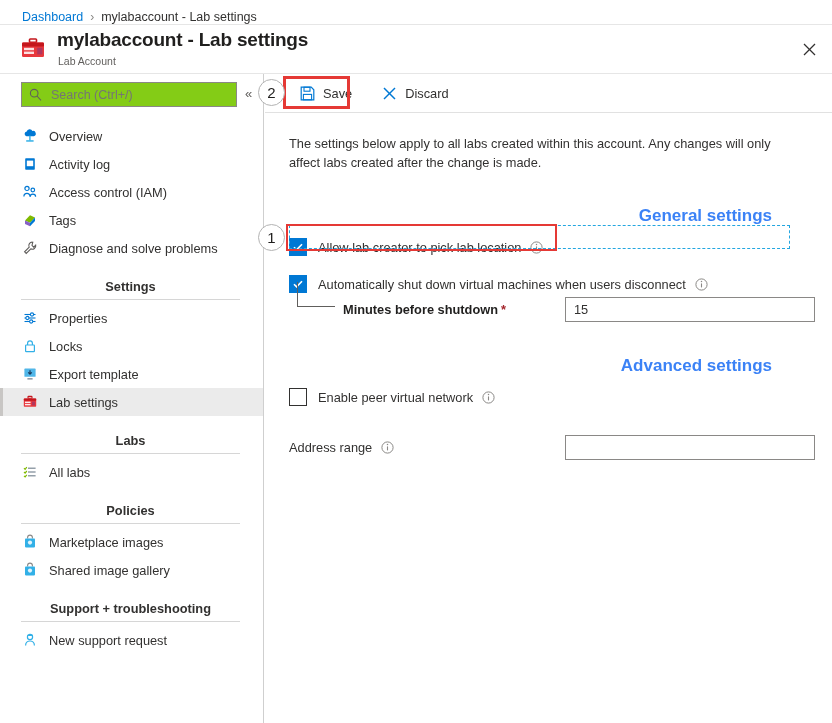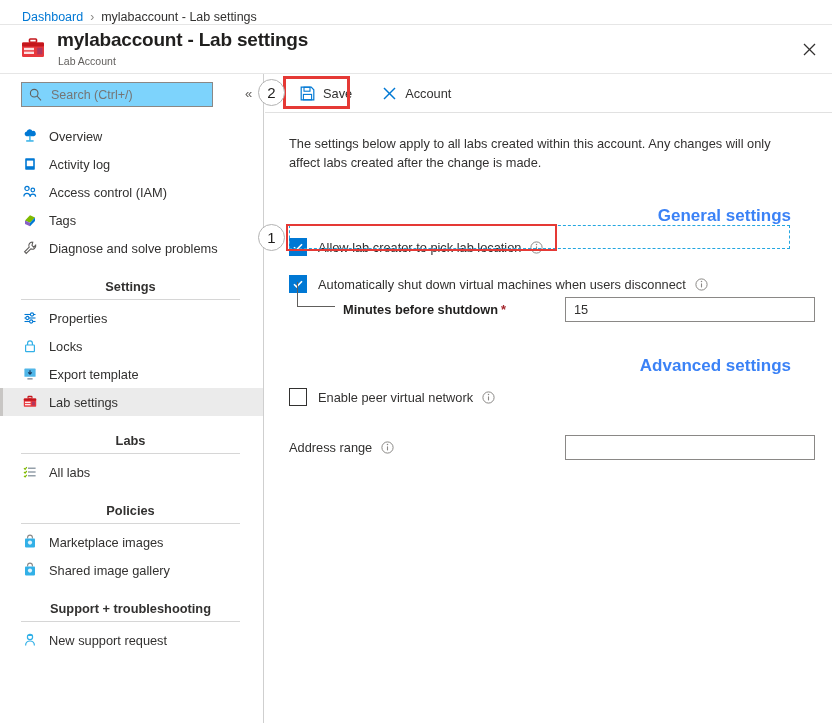--- a/index.html
+++ b/index.html
@@ -50,22 +50,22 @@
   .sidebar {
     position: absolute; left: 0; top: 74px; width: 264px; height: 649px;
     background: #fff; border-right: 1px solid #cfcfcf;
     overflow: hidden;
   }
   .search-row {
     position: relative; height: 42px; padding: 8px 12px 0 21px;
     display: flex; align-items: flex-start;
   }
   .search-box {
-    position: relative; width: 192px; height: 25px;
-    border: 1px solid #8a8886; background: #7dd3fc;
+    position: relative; width: 216px; height: 25px;
+    border: 1px solid #8a8886; background: #84cc16;
     display: flex; align-items: center;
   }
   .search-icon { margin-left: 7px; display: flex; align-items: center; color: #605e5c; }
   .search-ph {
     margin-left: 7px; font-size: 12.5px; color: #605e5c;
     background: transparent; border: 0; outline: none; width: 170px;
     font-family: "Liberation Sans", sans-serif;
   }
   .collapse-chev {
     position: absolute; left: 245px; top: 13px;
@@ -120,21 +120,21 @@
     background: #fff; border: 1px solid #b3b3b3;
     display: flex; align-items: center; justify-content: center;
     font-size: 15px; color: #201f1e; z-index: 6;
   }
   .callout-2 { left: 258px; top: 79px; }
   .callout-1 { left: 258px; top: 224px; }
 
   
   .main {
     position: absolute; left: 265px; top: 113px; width: 567px; height: 610px;
-    background: #fff; padding: 22px 41px 0 24px;
+    background: #fff; padding: 22px 60px 0 24px;
   }
   .intro {
     font-size: 12.8px; color: #323130; line-height: 1.45;
     width: 496px; margin: 0 0 34px 0;
   }
   .sec-title {
     font-size: 17px; font-weight: 700; color: #3b82f6; margin-bottom: 11px; text-align: right;
   }
   .chk-row { display: flex; align-items: center; height: 20px; position: relative; }
   .chk {
@@ -418,21 +418,21 @@
       </span>
       <span>Save</span>
     </div>
     <div class="cmd-btn cmd-discard">
       <span class="cb-icon">
         <svg width="15" height="15" viewBox="0 0 15 15">
           <line x1="2" y1="2" x2="13" y2="13" stroke="#0078d4" stroke-width="1.5"></line>
           <line x1="13" y1="2" x2="2" y2="13" stroke="#0078d4" stroke-width="1.5"></line>
         </svg>
       </span>
-      <span>Account</span>
+      <span>Discard</span>
     </div>
   </div>
   <div class="save-highlight"></div>
   <div class="callout callout-2">2</div>
 
   <div class="main">
 
     <p class="intro">The settings below apply to all labs created within this account. Any changes will only affect labs created after the change is made.</p>
 
     <div class="sec-title">General settings</div>

